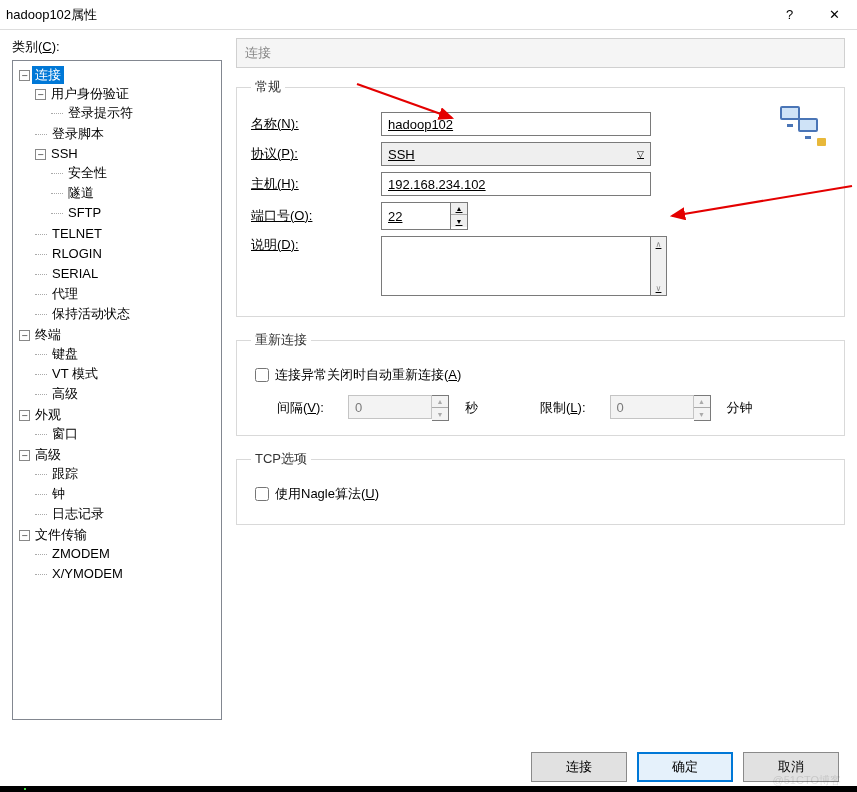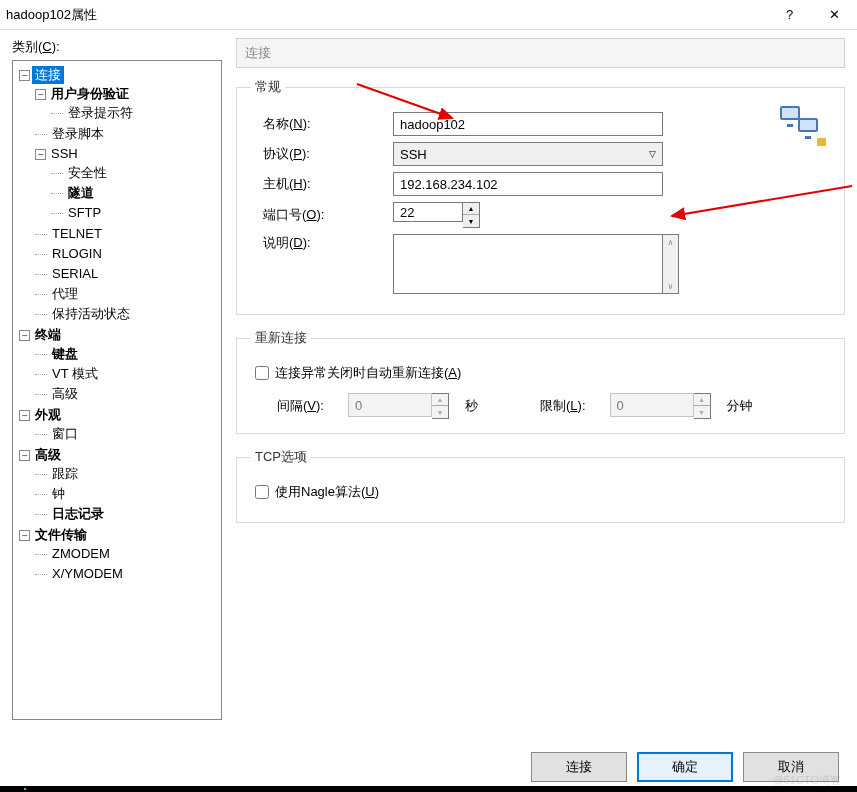--- a/index.html
+++ b/index.html
@@ -14,35 +14,35 @@
 .left-col { width: 210px; }
 .left-col .category-label { margin-bottom: 4px; }
 .left-col .category-label u { text-decoration: underline; }
 .tree { border: 1px solid #828790; height: 660px; overflow: auto; padding: 4px 2px; background: #fff; }
 .tree ul { list-style: none; margin: 0; padding-left: 16px; }
 .tree > ul { padding-left: 4px; }
 .tree li { padding: 1px 0; white-space: nowrap; line-height: 18px; }
 .tree .toggle { display: inline-flex; width: 11px; height: 11px; border: 1px solid #888; color: #555; align-items: center; justify-content: center; font-size: 10px; margin-right: 2px; cursor: pointer; line-height: 9px; font-family: monospace; }
 .tree .dotted { display: inline-block; width: 12px; border-top: 1px dotted #aaa; vertical-align: middle; margin-right: 2px; }
 .tree .node-label { display: inline-block; padding: 0 3px; cursor: pointer; }
-.tree .node-label.bold { font-weight: 700; }
+.tree .node-label.bold { font-weight: 400; }
 .tree .node-label.selected { background: #0078d7; color: #fff; }
 
 .right-col { flex: 1; padding-left: 14px; position: relative; }
 .panel-header { border: 1px solid #d0d0d0; background: #f5f5f5; color: #888; padding: 5px 8px; margin-bottom: 10px; }
 fieldset { border: 1px solid #d9d9d9; margin: 0 0 14px 0; padding: 10px 28px 14px 14px; position: relative; }
 fieldset legend { padding: 0 4px; color: #333; }
-.row { display: flex; align-items: center; margin: 6px 12px; }
+.row { display: flex; align-items: center; margin: 6px 0; text-decoration: underline; }
 .row .lbl { width: 130px; }
 .row .lbl u { text-decoration: underline; }
 .text-input { height: 24px; border: 1px solid #7a7a7a; padding: 2px 6px; background: #fff; width: 270px; }
 .select-box { height: 24px; border: 1px solid #7a7a7a; background: #efefef; width: 270px; display: flex; align-items: center; padding: 0 6px; cursor: pointer; }
 .select-box .sel-arrow { margin-left: auto; font-size: 9px; }
 .spinner { display: inline-flex; }
-.spinner input { width: 70px; height: 20px; border: 1px solid #7a7a7a; padding: 2px 6px; }
+.spinner input { width: 70px; height: 28px; border: 1px solid #7a7a7a; padding: 2px 6px; }
 .spinner .btns { display: flex; flex-direction: column; border: 1px solid #7a7a7a; border-left: none; }
 .spinner .btns .sp-btn { height: 12px; width: 16px; background: #efefef; border: none; padding: 0; font-size: 7px; display: flex; align-items: center; justify-content: center; cursor: pointer; }
 .spinner .btns .sp-btn:first-child { border-bottom: 1px solid #aaa; }
 textarea { width: 270px; height: 60px; border: 1px solid #7a7a7a; resize: none; padding: 4px; }
 .ta-wrap { display: inline-flex; }
 .ta-scroll { width: 16px; border: 1px solid #7a7a7a; border-left: none; background: #f0f0f0; display: flex; flex-direction: column; justify-content: space-between; }
 .ta-scroll .sb { height: 14px; font-size: 8px; display: flex; align-items: center; justify-content: center; color: #888; }
 
 .chk-row { display: flex; align-items: center; margin: 6px 0; }
 .chk-row input[type=checkbox] { width: 14px; height: 14px; margin-right: 6px; }

